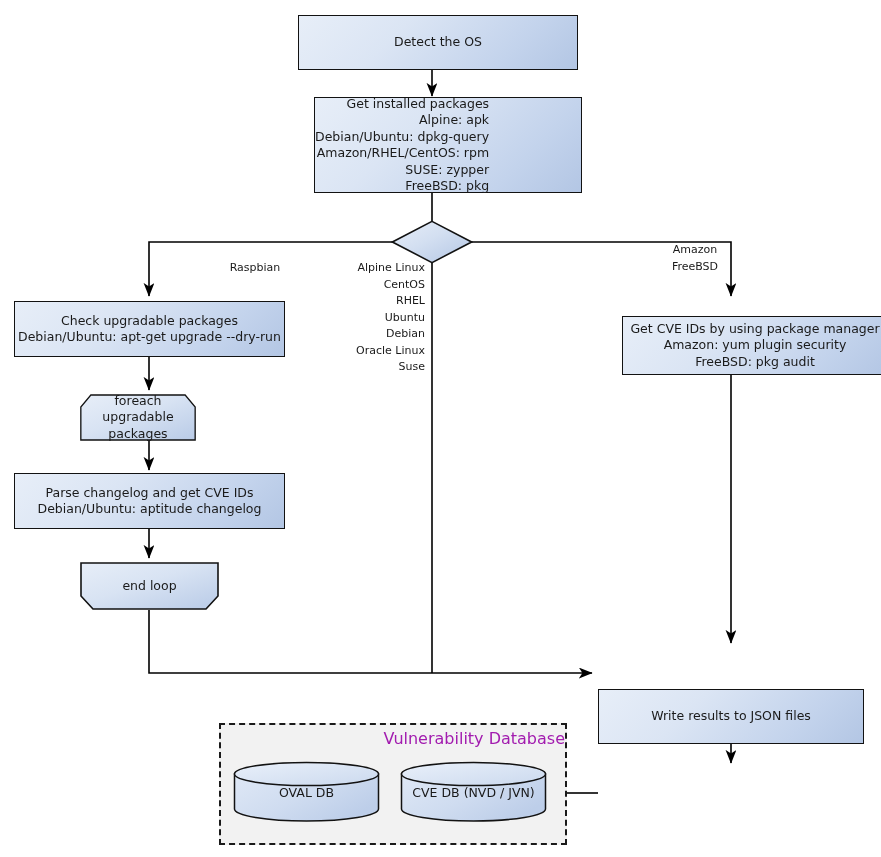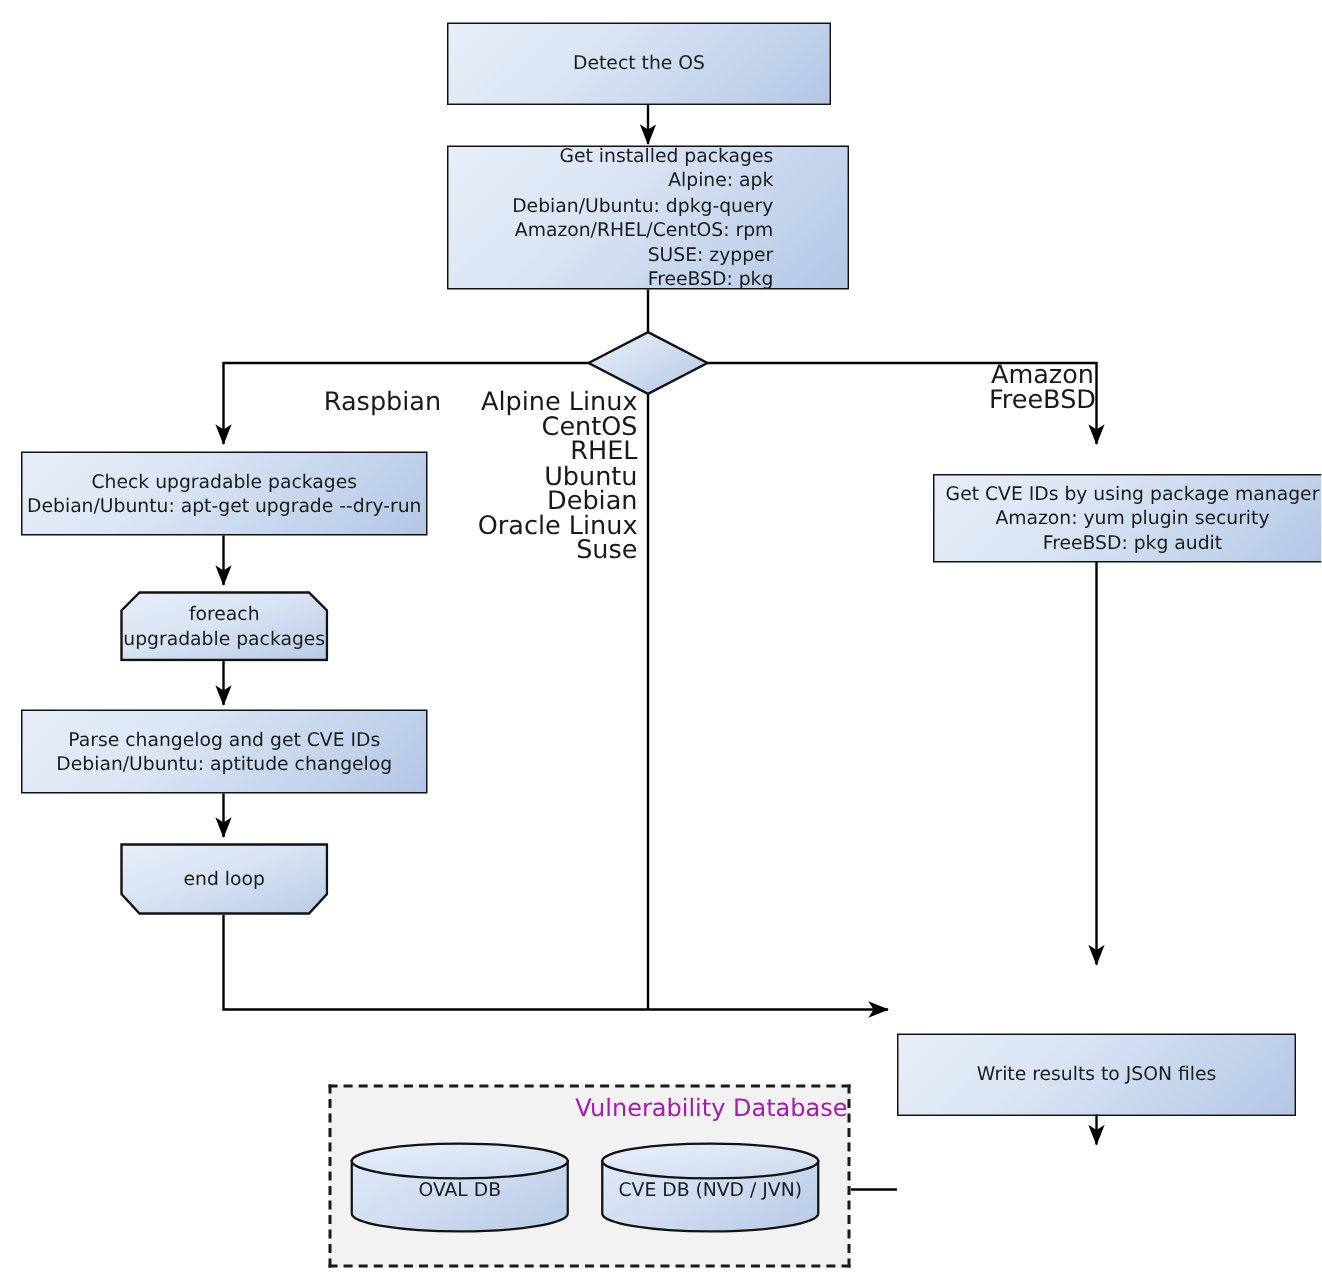--- a/index.html
+++ b/index.html
@@ -34,41 +34,41 @@
     display: flex;
     align-items: center;
     justify-content: center;
     color: #1a1a1a;
     font-size: 12.5px;
     line-height: 16.5px;
     text-align: center;
     white-space: pre-line;
     z-index: 3;
   }
-  .node.rt { text-align: right; justify-content: center; padding-right: 7px; }
+  .node.rt { text-align: right; justify-content: flex-start; padding-right: 7px; margin-left: 16px; }
   .node.loopstart {
     border: none;
     background: none;
   }
   .node.loopend {
     border: none;
     background: none;
   }
   .loopshape {
     position: absolute;
     left: 0; top: 0; width: 100%; height: 100%;
     z-index: -1;
   }
   .diamond {
     position: absolute;
     z-index: 3;
   }
   .edge-label {
     position: absolute;
-    font-size: 17px;
+    font-size: 11px;
     line-height: 16.5px;
     color: #1a1a1a;
     white-space: pre-line;
     z-index: 4;
   }
   .edge-label.rt { text-align: right; }
   .edge-label.ct { text-align: center; }
   .group-box {
     position: absolute;
     box-sizing: border-box;
@@ -129,21 +129,21 @@
       <path d="M149,610 L149,673 L592,673" marker-end="url(#arrow)"></path>
 
       <path d="M731,362 L731,643" marker-end="url(#arrow)"></path>
 
       <path d="M731,700 L731,763" marker-end="url(#arrow)"></path>
 
       <path d="M567,793 L598,793"></path>
     </g>
   </svg>
 
-  <div class="node" style="left:298px; top:15px; width:256px; height:55px;">
+  <div class="node" style="left:298px; top:15px; width:280px; height:55px;">
     <span>Detect the OS</span>
   </div>
 
   <div class="node rt" style="left:298px; top:97px; width:268px; height:96px;">
     <span>Get installed packages
 Alpine: apk
 Debian/Ubuntu: dpkg-query
 Amazon/RHEL/CentOS: rpm
 SUSE: zypper
 FreeBSD: pkg</span>
@@ -173,21 +173,21 @@
 Suse</div>
 
   <div class="edge-label ct" style="left:620px; top:242px; width:150px;">Amazon
 FreeBSD</div>
 
   <div class="node" style="left:14px; top:301px; width:271px; height:56px;">
     <span>Check upgradable packages
 Debian/Ubuntu: apt-get upgrade --dry-run</span>
   </div>
 
-  <div class="node loopstart" style="left:80px; top:394px; width:139px; height:47px;">
+  <div class="node loopstart" style="left:80px; top:394px; width:116px; height:47px;">
     <svg class="loopshape" viewBox="0 0 139 47" preserveAspectRatio="none">
       <defs>
         <linearGradient id="lg1" x1="0" y1="0" x2="1" y2="1">
           <stop offset="0%" stop-color="#e7eef8"></stop>
           <stop offset="45%" stop-color="#d8e3f3"></stop>
           <stop offset="100%" stop-color="#b9cbe7"></stop>
         </linearGradient>
       </defs>
       <path d="M1,46 L1,13 L13,1 L126,1 L138,13 L138,46 Z" fill="url(#lg1)" stroke="#121212" stroke-width="1.6"></path>
     </svg>

